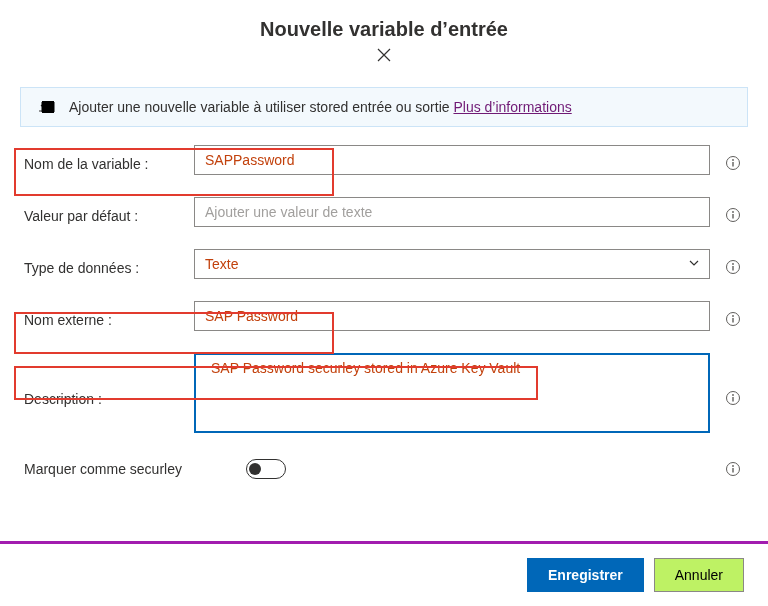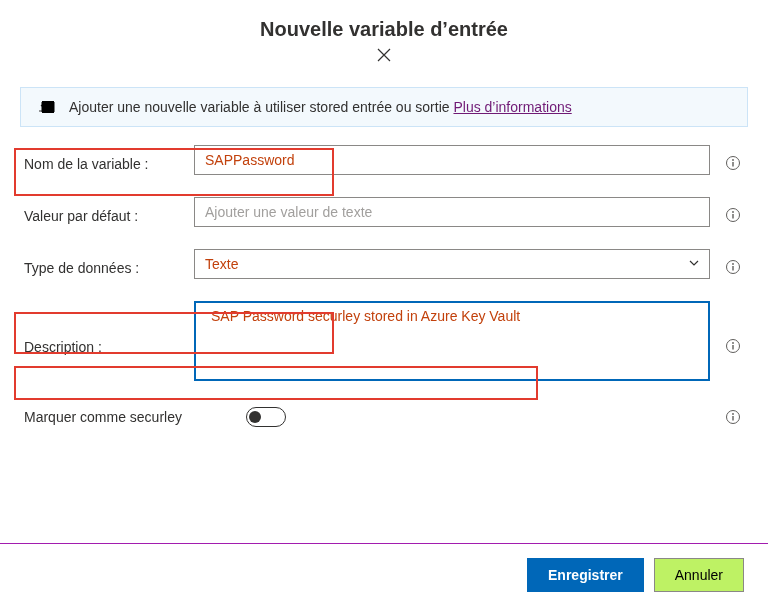--- a/index.html
+++ b/index.html
@@ -73,21 +73,21 @@
     display:inline-flex; align-items:center;
     padding: 2px;
     cursor: pointer;
     background: #fff;
   }
   .toggle .knob {
     width: 12px; height: 12px; border-radius: 50%; background: #323130;
   }
   .footer {
     position: absolute; left: 0; right: 0; bottom: 0;
-    border-top: 1px solid #a21caf;
+    border-top: 3px solid #a21caf;
     padding: 14px 24px;
     display: flex; justify-content: flex-end; gap: 10px;
     background: #fff;
   }
   .btn {
     padding: 8px 20px;
     font-size: 14px;
     font-family: inherit;
     border: 1px solid #8a8886;
     background: #bef264;
@@ -192,20 +192,31 @@
       </div>
       <div class="info">
         <svg width="16" height="16" viewBox="0 0 16 16">
             <circle cx="8" cy="8" r="6.5" stroke="#605e5c" stroke-width="1" fill="none"></circle>
             <circle cx="8" cy="5" r="0.9" fill="#605e5c"></circle>
             <rect x="7.3" y="7" width="1.4" height="4.5" fill="#605e5c"></rect>
           </svg>
       </div>
     </div>
 
+    <div class="row">
+      <div class="label">Nom externe :</div>
+      <div class="control"><input type="text" value="SAP Password" style=""></div>
+      <div class="info">
+        <svg width="16" height="16" viewBox="0 0 16 16">
+            <circle cx="8" cy="8" r="6.5" stroke="#605e5c" stroke-width="1" fill="none"></circle>
+            <circle cx="8" cy="5" r="0.9" fill="#605e5c"></circle>
+            <rect x="7.3" y="7" width="1.4" height="4.5" fill="#605e5c"></rect>
+          </svg>
+      </div>
+    </div>
 
     <div class="row">
       <div class="label">Description :</div>
       <div class="control"><textarea class="focused" style="">SAP Password securley stored in Azure Key Vault</textarea></div>
       <div class="info">
         <svg width="16" height="16" viewBox="0 0 16 16">
             <circle cx="8" cy="8" r="6.5" stroke="#605e5c" stroke-width="1" fill="none"></circle>
             <circle cx="8" cy="5" r="0.9" fill="#605e5c"></circle>
             <rect x="7.3" y="7" width="1.4" height="4.5" fill="#605e5c"></rect>
           </svg>

